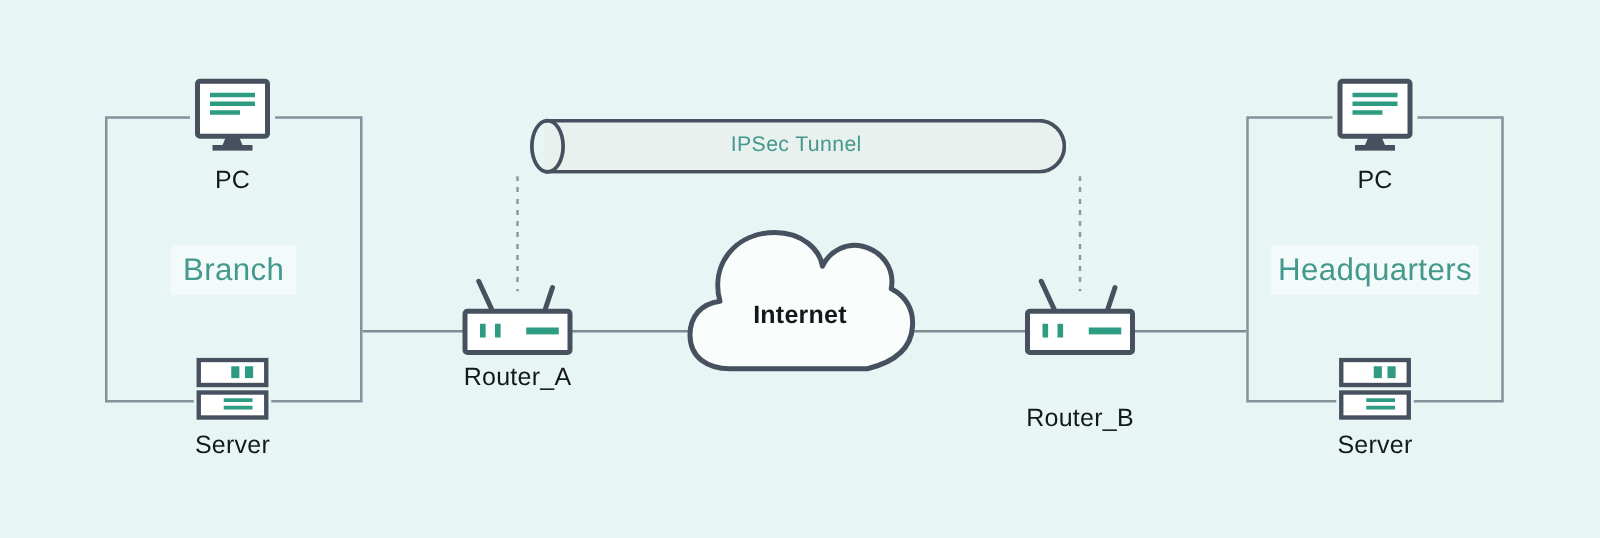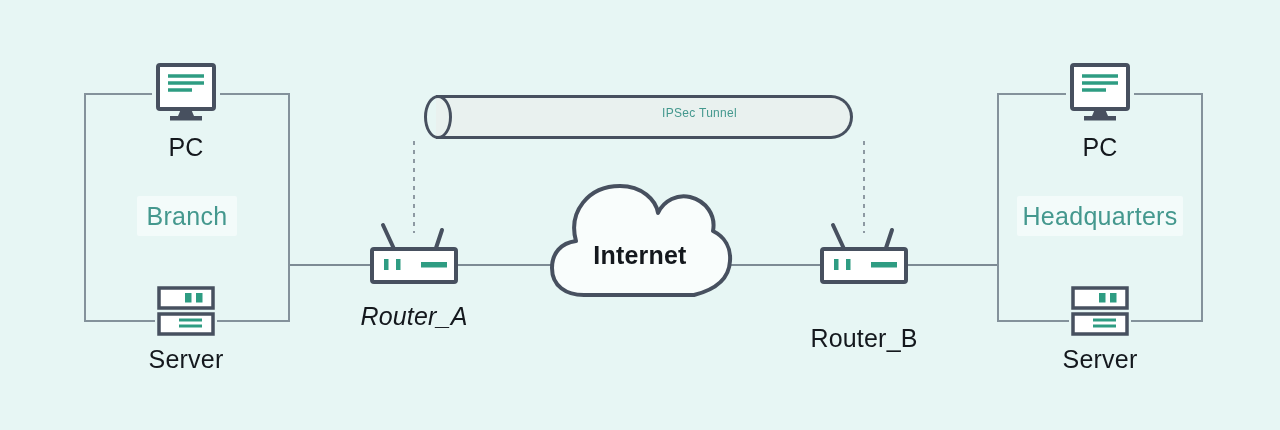--- a/index.html
+++ b/index.html
@@ -52,34 +52,34 @@
     position:absolute;
     left:424px;top:95px;width:28px;height:44px;
     box-sizing:border-box;
     border:3px solid var(--outline);
     border-radius:50%;
     background:transparent;
   }
   .tunnel-label{
     position:absolute;
     left:537px;top:106px;width:200px;
-    text-align:right;
-    font-size:12px;font-weight:500;
+    text-align:center;
+    font-size:17px;font-weight:500;
     letter-spacing:0.3px;
     color:var(--teal);
   }
   .icon-pad{
     position:absolute;
     background:var(--bg);
     display:flex;align-items:center;justify-content:center;
   }
   .node-label{
     position:absolute;
     text-align:center;
-    font-size:25px;font-weight:500;
+    font-size:20px;font-weight:500;
     color:var(--dark);
     letter-spacing:0.2px;
   }
   .badge{
     position:absolute;
     top:196px;height:40px;
     line-height:40px;
     text-align:center;
     background:var(--badgebg);
     border-radius:2px;
@@ -130,21 +130,21 @@
   <div class="router-wrap" style="left:366px;">
     <svg width="96" height="63" viewBox="0 0 96 63">
       <line x1="29" y1="30" x2="17" y2="4" stroke="var(--outline)" stroke-width="4" stroke-linecap="round"></line>
       <line x1="69" y1="30" x2="76" y2="9" stroke="var(--outline)" stroke-width="4" stroke-linecap="round"></line>
       <rect x="6" y="28" width="84" height="33" rx="2" fill="#ffffff" stroke="var(--outline)" stroke-width="4"></rect>
       <rect x="18" y="38" width="4.5" height="11" fill="var(--green)"></rect>
       <rect x="30" y="38" width="4.5" height="11" fill="var(--green)"></rect>
       <rect x="55" y="41" width="26" height="5.5" fill="var(--green)"></rect>
     </svg>
   </div>
-  <div class="node-label" style="left:354px;top:302px;width:120px;font-style:italic;">Router_A</div>
+  <div class="node-label" style="left:354px;top:291px;width:120px;">Router_A</div>
 
   <div class="router-wrap" style="left:816px;">
     <svg width="96" height="63" viewBox="0 0 96 63">
       <line x1="29" y1="30" x2="17" y2="4" stroke="var(--outline)" stroke-width="4" stroke-linecap="round"></line>
       <line x1="69" y1="30" x2="76" y2="9" stroke="var(--outline)" stroke-width="4" stroke-linecap="round"></line>
       <rect x="6" y="28" width="84" height="33" rx="2" fill="#ffffff" stroke="var(--outline)" stroke-width="4"></rect>
       <rect x="18" y="38" width="4.5" height="11" fill="var(--green)"></rect>
       <rect x="30" y="38" width="4.5" height="11" fill="var(--green)"></rect>
       <rect x="55" y="41" width="26" height="5.5" fill="var(--green)"></rect>
     </svg>

